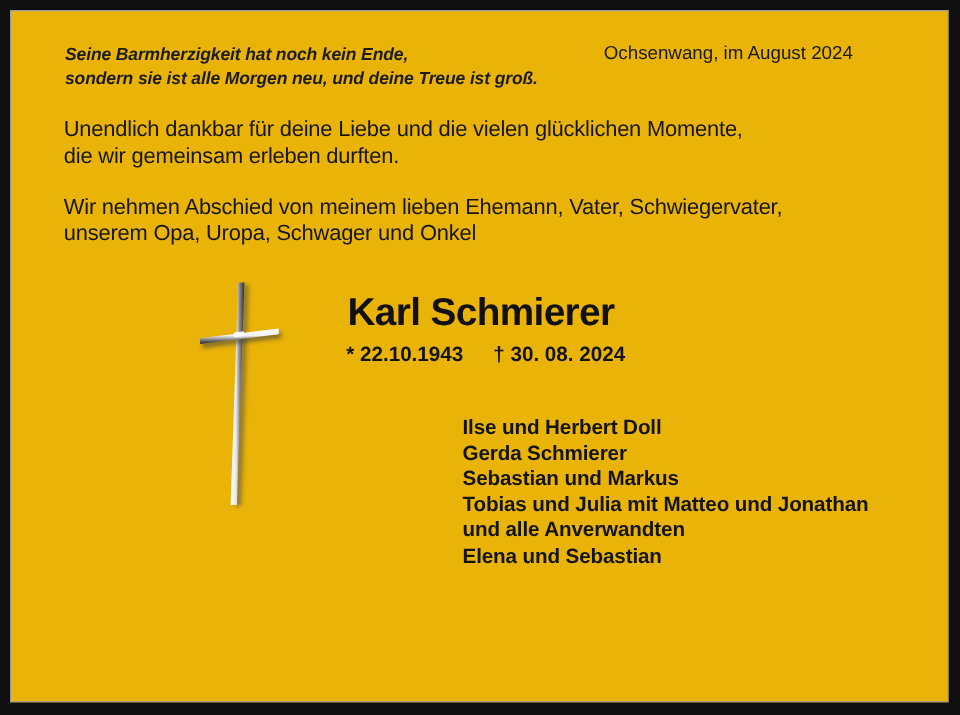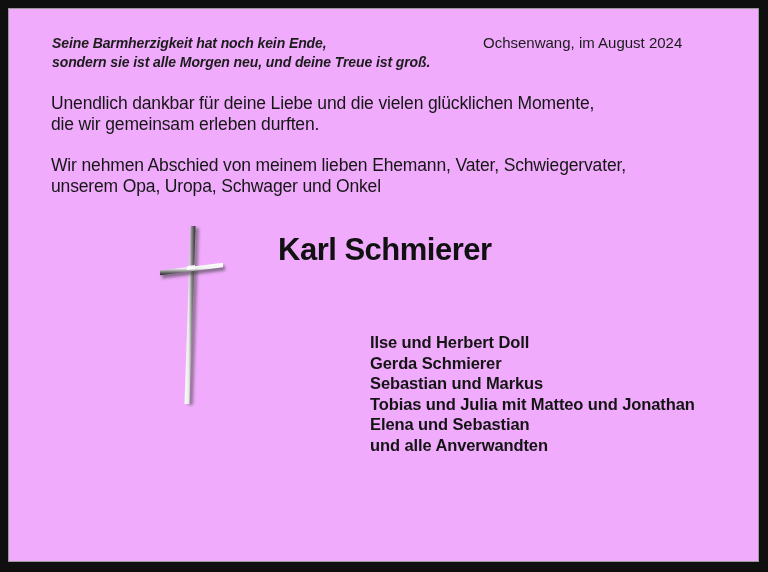--- a/index.html
+++ b/index.html
@@ -4,21 +4,21 @@
 <style>
   html, body {
     margin: 0;
     padding: 0;
     background: #ffffff;
   }
   .page {
     position: relative;
     width: 768px;
     height: 572px;
-    background: #f0abfc;
+    background: #eab308;
     overflow: hidden;
     font-family: "Liberation Sans", "DejaVu Sans", sans-serif;
     color: #1a1a1a;
   }
   .frame {
     position: absolute;
     inset: 0;
     border-style: solid;
     border-color: #0f0f0f;
     border-width: 8px 9px 10px 8px;
@@ -135,24 +135,27 @@
       <polygon points="19,51.5 82,43.5 82,48.5 19,56.5" fill="#3f3f3f" opacity="0.6" filter="url(#soft)"></polygon>
 
       <polygon points="17,48.5 80,40.8 80,45.3 17,53.2" fill="url(#hGrad)"></polygon>
 
       <polygon points="44,44 52,43 52,47 44,48" fill="#ffffff" opacity="0.9"></polygon>
     </svg>
   </div>
 
   <div class="abs deceased-name">Karl Schmierer</div>
 
+  <div class="abs dates">
+    <span class="birth">* 22.10.1943</span><span class="death">† 30. 08. 2024</span>
+  </div>
 
   <div class="abs mourners">
     <div>Ilse und Herbert Doll</div>
     <div>Gerda Schmierer</div>
     <div>Sebastian und Markus</div>
     <div>Tobias und Julia mit Matteo und Jonathan</div>
+    <div>und alle Anverwandten</div>
     <div>Elena und Sebastian</div>
-    <div>und alle Anverwandten</div>
   </div>
 
 
 </div>
 
 </body></html>

